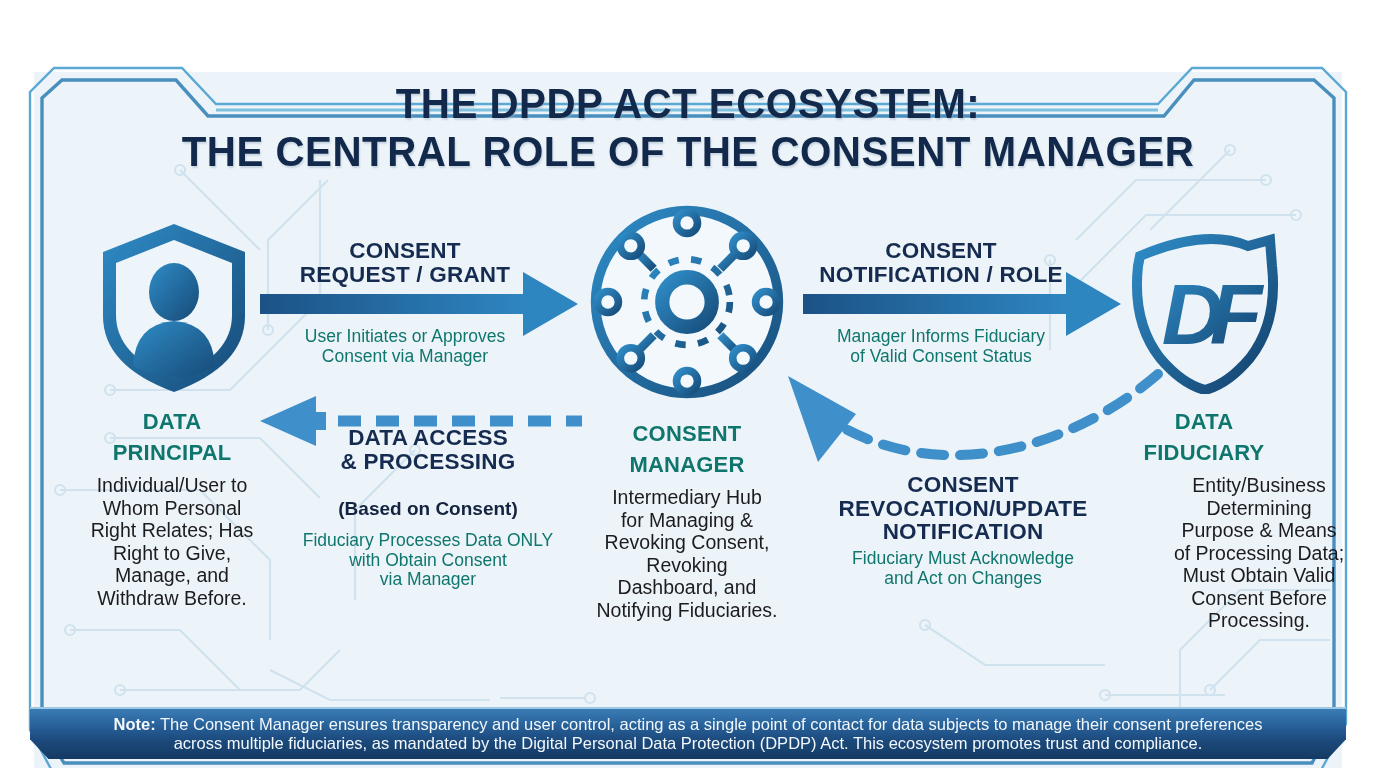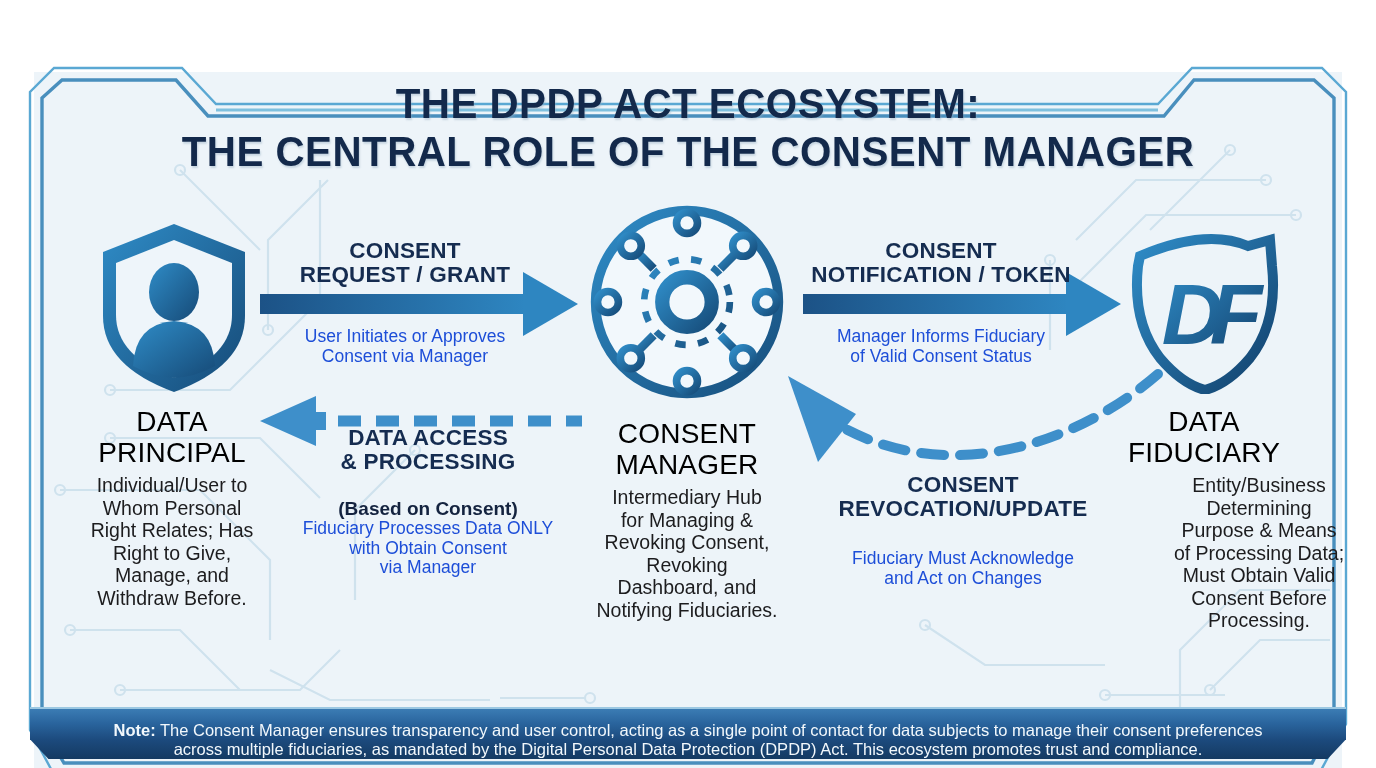--- a/index.html
+++ b/index.html
@@ -9,43 +9,43 @@
   }
   .panel-bg{position:absolute;left:34px;top:42px;width:1308px;height:700px;background:#edf4f9;}
   svg.layer{position:absolute;left:0;top:0;width:1376px;height:768px;pointer-events:none;}
   .abs{position:absolute;}
   .title{
     left:0;top:50px;width:1376px;text-align:center;color:#13294b;
     font-weight:800;font-size:42px;line-height:48px;letter-spacing:.5px;
     transform:scaleX(.96);text-shadow:1px 2px 2px rgba(150,175,195,.45);
   }
   .entity-name{
-    font-weight:400;color:#000000;font-size:28px;line-height:31px;text-align:center;
+    font-weight:700;color:#0f766e;font-size:22px;line-height:31px;text-align:center;
     letter-spacing:.2px;
   }
   .entity-desc{
     font-weight:500;color:#1c1c1e;font-size:19.5px;line-height:22.5px;text-align:center;
   }
   .flow-title{
     font-weight:800;color:#152c50;font-size:22.5px;line-height:23.5px;text-align:center;
     letter-spacing:.2px;
   }
   .flow-sub{
-    font-weight:500;color:#1d4ed8;font-size:17.5px;line-height:19.5px;text-align:center;
+    font-weight:500;color:#0f766e;font-size:17.5px;line-height:19.5px;text-align:center;
   }
   .flow-paren{font-weight:700;color:#14233f;font-size:19px;line-height:22px;text-align:center;}
   .note-bar{
     left:30px;top:677px;width:1316px;height:50px;
     background:linear-gradient(180deg,#3b7cb4 0%,#2a659e 28%,#1c4a7d 62%,#143a62 100%);
     border-top:2px solid #9cc8e2;
     clip-path:polygon(0 0,100% 0,100% 62%,98.6% 100%,1.4% 100%,0 62%);
   }
   .note-text{
     color:#f2f8fc;font-size:16.5px;line-height:18.5px;text-align:center;
-    padding-top:12px;font-weight:500;
+    padding-top:6px;font-weight:500;
   }
   .note-text b{font-weight:800;}
 </style>
 </head>
 <body>
 <div id="canvas">
 
 <div class="panel-bg"></div>
 
 <svg class="layer" viewBox="0 0 1376 768">
@@ -189,43 +189,44 @@
   <div>CONSENT</div>
   <div>REQUEST / GRANT</div>
 </div>
 <div class="abs flow-sub" style="left:280px;top:297px;width:250px">
   <div>User Initiates or Approves</div>
   <div>Consent via Manager</div>
 </div>
 
 <div class="abs flow-title" style="left:806px;top:209px;width:270px">
   <div>CONSENT</div>
-  <div>NOTIFICATION / TOKEN</div>
+  <div>NOTIFICATION / ROLE</div>
 </div>
 <div class="abs flow-sub" style="left:806px;top:297px;width:270px">
   <div>Manager Informs Fiduciary</div>
   <div>of Valid Consent Status</div>
 </div>
 
 <div class="abs flow-title" style="left:303px;top:396px;width:250px">
   <div>DATA ACCESS</div>
   <div>&amp; PROCESSING</div>
 </div>
 <div class="abs flow-paren" style="left:303px;top:468px;width:250px">
   <div>(Based on Consent)</div>
 </div>
-<div class="abs flow-sub" style="left:288px;top:489px;width:280px">
+<div class="abs flow-sub" style="left:288px;top:501px;width:280px">
   <div>Fiduciary Processes Data ONLY</div>
   <div>with Obtain Consent</div>
   <div>via Manager</div>
 </div>
 
 <div class="abs flow-title" style="left:823px;top:443px;width:280px">
   <div>CONSENT</div>
   <div>REVOCATION/UPDATE</div>
+  <div>NOTIFICATION</div>
 </div>
 <div class="abs flow-sub" style="left:823px;top:519px;width:280px">
   <div>Fiduciary Must Acknowledge</div>
   <div>and Act on Changes</div>
 </div>
 
 <div class="abs entity-name" style="left:57px;top:376px;width:230px">
   <div>DATA</div>
   <div>PRINCIPAL</div>
 </div>

